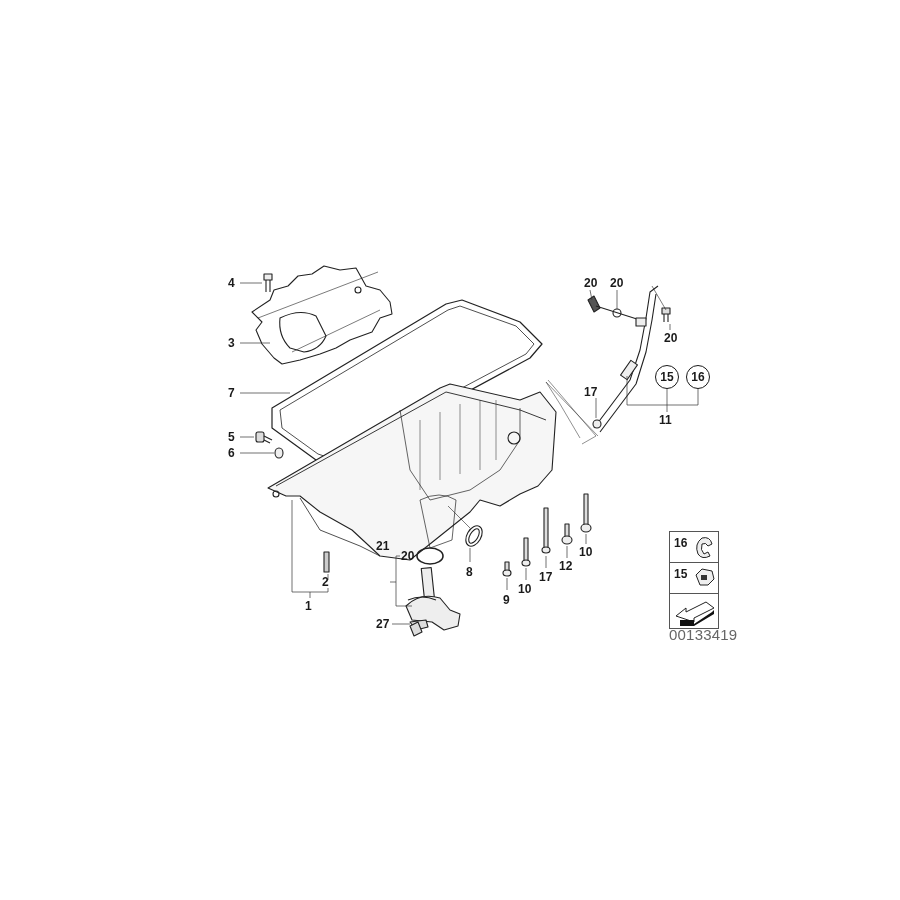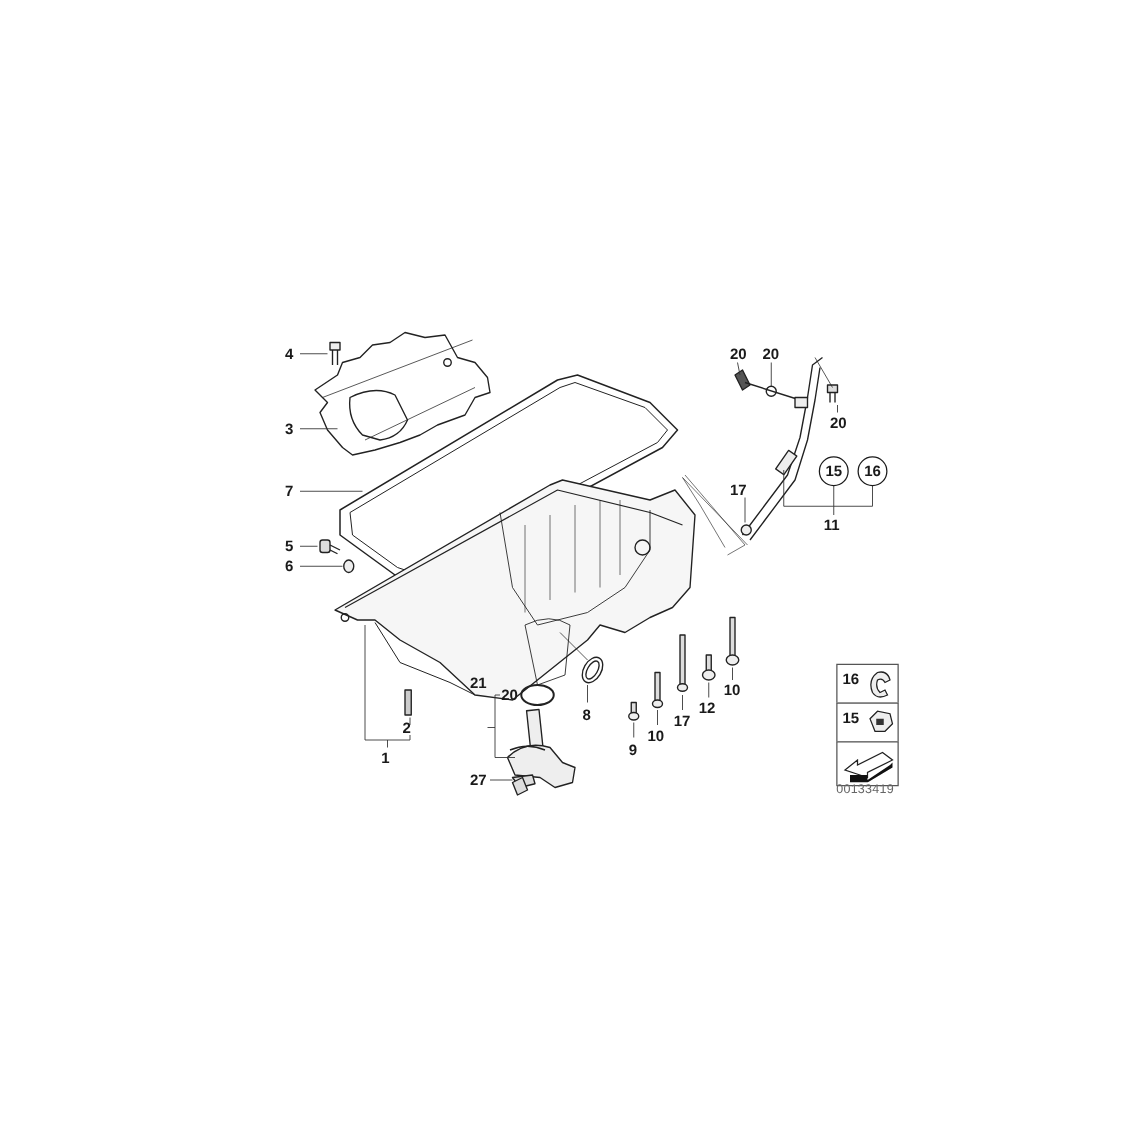--- a/index.html
+++ b/index.html
@@ -4,21 +4,21 @@
 <style>
   html, body { margin: 0; padding: 0; background: #ffffff; }
   body { width: 900px; height: 900px; position: relative; overflow: hidden; font-family: "Liberation Sans", sans-serif; }
   #diagram { position: absolute; left: 0; top: 0; width: 900px; height: 900px; }
   .lbl { position: absolute; font-size: 12px; font-weight: bold; color: #1a1a1a; line-height: 12px; }
   .circ { position: absolute; width: 22px; height: 22px; border: 1.6px solid #1a1a1a; border-radius: 50%; font-size: 12px; font-weight: bold; color: #1a1a1a; text-align: center; line-height: 22px; background: #fff; }
   .legend { position: absolute; left: 669px; top: 532px; width: 50px; }
   .legend-box { border: 1px solid #555; height: 30px; position: relative; margin-top: -1px; background: #fff; }
   .legend-box .num { position: absolute; left: 4px; top: 4px; font-size: 12px; font-weight: bold; color: #1a1a1a; }
   .legend-box svg { position: absolute; right: 2px; top: 2px; }
-  .ref { position: absolute; left: 669px; top: 626px; font-size: 10px; color: #666; letter-spacing: 0.2px; }
+  .ref { position: absolute; left: 669px; top: 626px; font-size: 15px; color: #666; letter-spacing: 0.2px; }
 </style>
 </head>
 <body>
 
 <div id="diagram">
   <svg width="900" height="900" viewBox="0 0 900 900" xmlns="http://www.w3.org/2000/svg">
     <g fill="none" stroke="#222" stroke-width="1.1" stroke-linejoin="round">
 
       <path d="M252,312 L270,300 L274,290 L288,286 L298,276 L312,274 L324,266 L340,270 L356,268 L366,286 L380,290 L390,302 L392,314 L380,318 L372,332 L350,340 L336,348 L320,354 L300,360 L282,364 L274,358 L262,344 L256,330 L262,322 Z"></path>
       <path d="M280,318 Q300,308 316,316 L326,336 Q320,350 304,352 L290,348 Q278,336 280,318 Z"></path>

